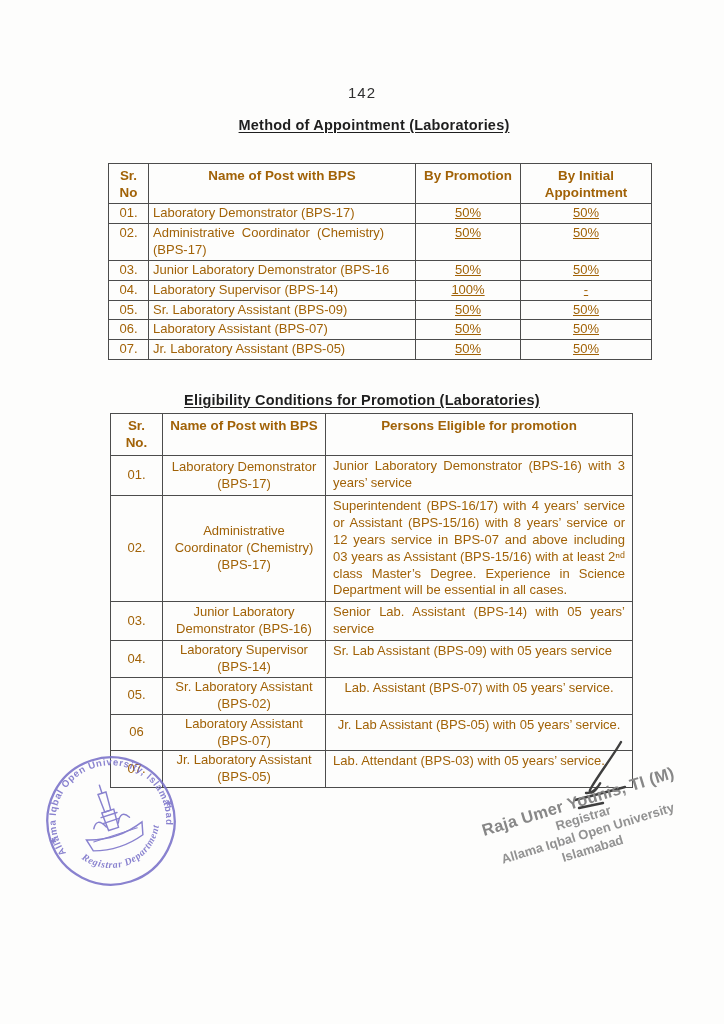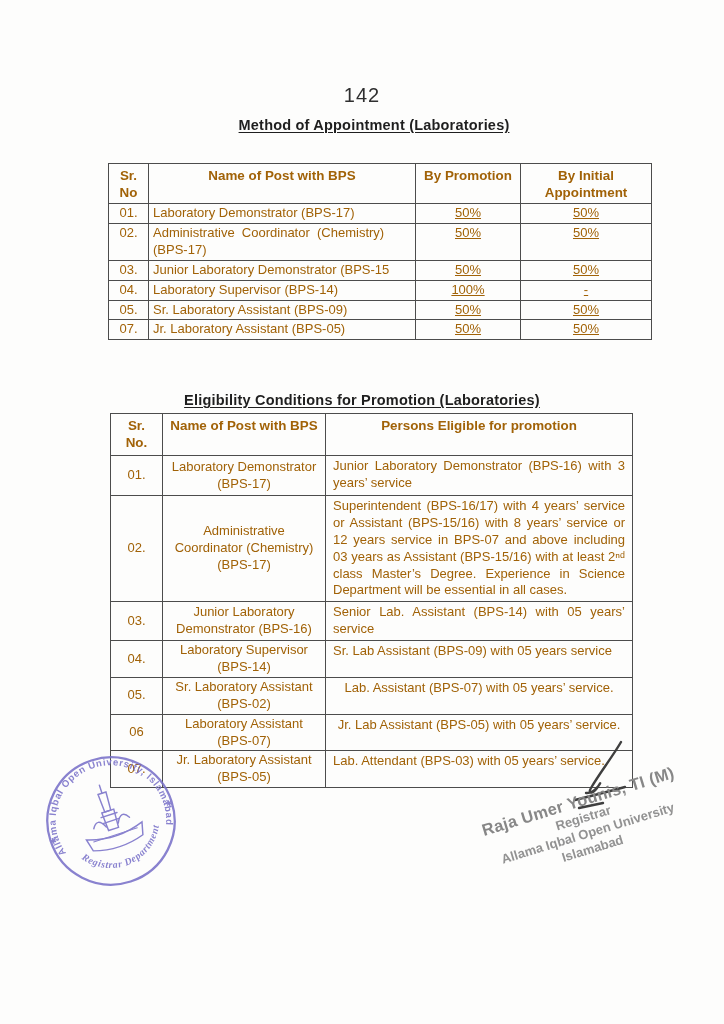--- a/index.html
+++ b/index.html
@@ -7,21 +7,21 @@
     position:relative;
     width:724px;height:1024px;
     background:#fdfdfc;
     font-family:"Liberation Sans","DejaVu Sans",sans-serif;
     color:#2a2a2a;
     overflow:hidden;
     margin:0 auto;
   }
   .page-number{
     position:absolute;top:84px;left:0;width:724px;
-    text-align:center;font-size:20px;color:#2f2f2f;letter-spacing:1px;
+    text-align:center;font-size:15px;color:#2f2f2f;letter-spacing:1px;
   }
   .doc-title{
     position:absolute;left:0;width:724px;text-align:center;
     font-size:14.5px;font-weight:bold;color:#1f1f1f;
     text-decoration:underline;text-underline-offset:2px;letter-spacing:.2px;
   }
   .t1-title{top:117px;padding-left:12px;}
   .t2-title{top:392px;}
   table.doc{
     position:absolute;border-collapse:collapse;table-layout:fixed;
@@ -100,33 +100,39 @@
       </tr>
       <tr style="height:37px">
         <td class="sr">02.</td>
         <td class="name">Administrative  Coordinator  (Chemistry)
 (BPS-17)</td>
         <td class="val">50%</td>
         <td class="val">50%</td>
       </tr>
       <tr style="height:19px">
         <td class="sr">03.</td>
-        <td class="name">Junior Laboratory Demonstrator (BPS-15</td>
+        <td class="name">Junior Laboratory Demonstrator (BPS-16</td>
         <td class="val">50%</td>
         <td class="val">50%</td>
       </tr>
       <tr style="height:18px">
         <td class="sr">04.</td>
         <td class="name">Laboratory Supervisor (BPS-14)</td>
         <td class="val">100%</td>
         <td class="val">-</td>
       </tr>
       <tr style="height:18px">
         <td class="sr">05.</td>
         <td class="name">Sr. Laboratory Assistant (BPS-09)</td>
+        <td class="val">50%</td>
+        <td class="val">50%</td>
+      </tr>
+      <tr style="height:18px">
+        <td class="sr">06.</td>
+        <td class="name">Laboratory Assistant (BPS-07)</td>
         <td class="val">50%</td>
         <td class="val">50%</td>
       </tr>
       <tr style="height:18px">
         <td class="sr">07.</td>
         <td class="name">Jr. Laboratory Assistant (BPS-05)</td>
         <td class="val">50%</td>
         <td class="val">50%</td>
       </tr>
     </tbody>

